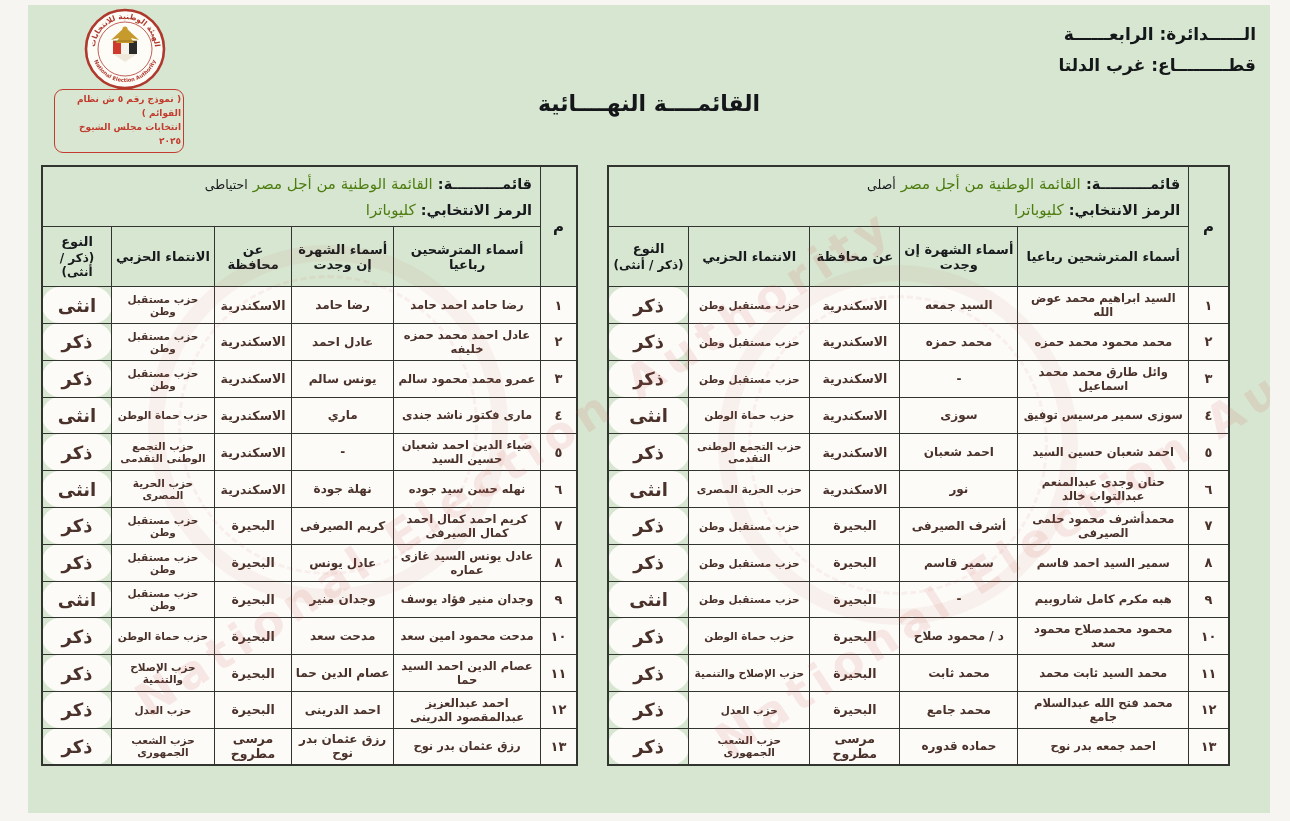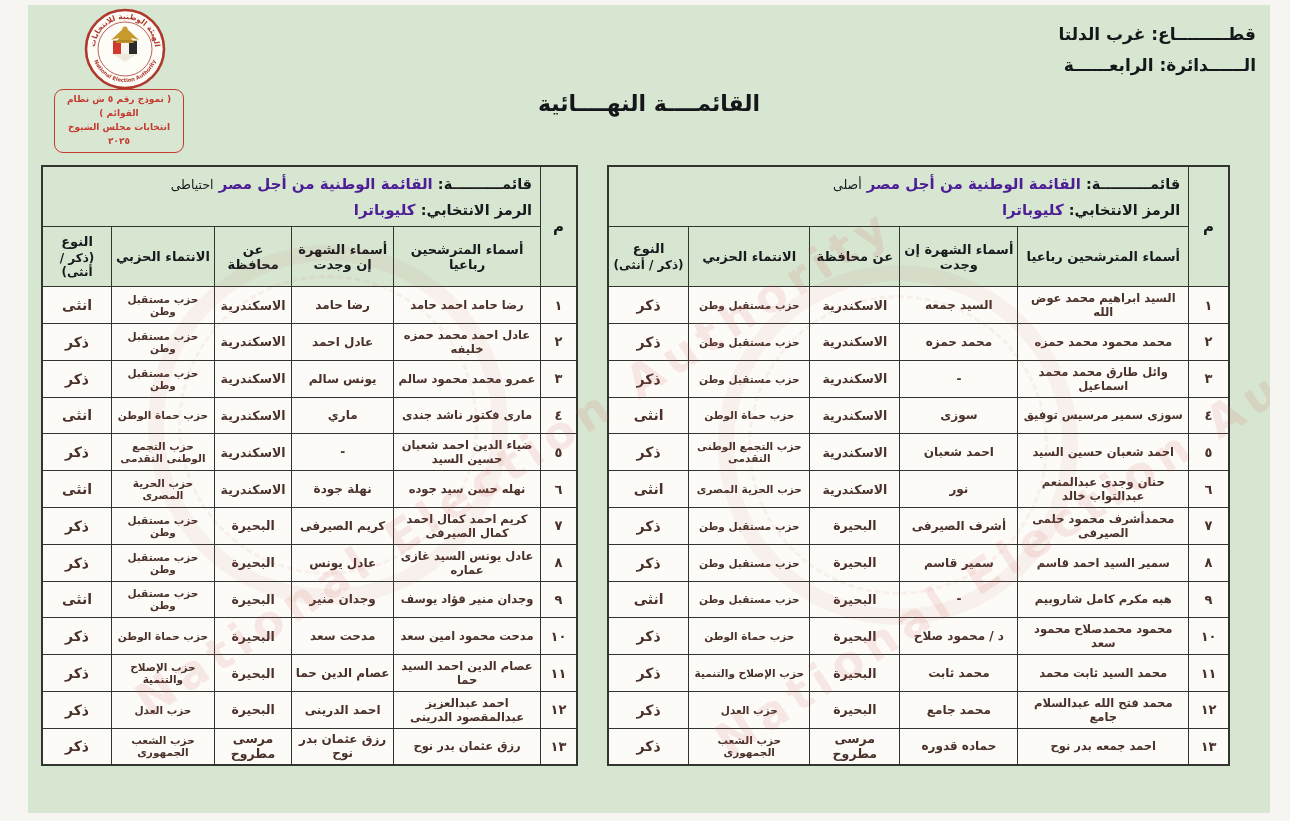--- a/index.html
+++ b/index.html
@@ -32,21 +32,21 @@
   
   .hdr { position:relative; height:158px; z-index:2; }
   .court-info {
     position:absolute; top:14px; right:14px; text-align:right;
     font-size:17px; font-weight:bold; color:#15181a; line-height:1.8;
   }
   .stamp { position:absolute; top:2px; left:44px; width:106px; height:84px; }
   .form-box {
     position:absolute; top:84px; left:26px; width:130px;
     border:1.5px solid #c23b2e; border-radius:9px;
-    color:#c23b2e; font-size:9px; font-weight:bold; text-align:center;
+    color:#c23b2e; font-size:9px; font-weight:bold; 
     padding:3px 2px; line-height:1.55; background:rgba(255,255,255,0.06);
   }
   .titles { position:absolute; top:86px; left:0; right:0; text-align:center; }
   .title-1 { font-size:22px; font-weight:bold; color:#14161a; }
   .title-2 { font-size:20px; font-weight:bold; color:#b3271e; margin-top:7px; }
   
   .tables {
     position:absolute; top:160px; right:40px; left:13px;
     display:flex; gap:29px; z-index:2;
   }
@@ -57,54 +57,54 @@
     border:2px solid #31342f;
   }
   td,th { border:1.4px solid #31342f; vertical-align:middle; }
   .m-head {
     width:6.5%; text-align:center; font-size:15px; font-weight:bold; color:#17191c;
     background:transparent;
   }
   .list-info { height:57px; padding:4px 8px 4px 4px; text-align:right; background:transparent; }
   .list-line { display:block; line-height:1.6; white-space:nowrap; }
   .lbl-black { color:#17191c; font-weight:bold; font-size:14.5px; }
-  .lbl-red   { color:#4c1d95; font-weight:bold; font-size:15px; }
+  .lbl-red   { color:#4d7c0f; font-weight:normal; font-size:15px; }
   .lbl-type  { color:#17191c; font-weight:normal; font-size:12.5px; }
   .col-h {
     height:60px; text-align:center; font-size:13px; font-weight:bold;
     color:#17191c; background:transparent; padding:2px;
   }
   .col-h .sub { display:block; font-size:12px; margin-top:2px; }
   tbody td {
     height:36.8px; background:#fcfbf8; text-align:center;
     font-weight:bold; color:#4a312a; padding:1px 3px;
   }
   tbody td.cell-num        { font-size:13px; }
   tbody td.cell-name       { font-size:11.5px; }
   tbody td.cell-alias      { font-size:12px; }
   tbody td.cell-governorate{ font-size:12.5px; }
   tbody td.cell-party      { font-size:10.5px; }
-  tbody td.cell-gender     { font-size:14px; }
+  tbody td.cell-gender     { font-size:18px;border-radius:18px; }
 </style>
 </head>
 <body>
 
 <div class="page">
   <div class="doc">
 
     <div class="wm-circle" style="left:120px; top:240px; width:360px; height:360px;"></div>
     <div class="wm-circle" style="left:690px; top:260px; width:360px; height:360px;"></div>
     <div class="wm-text" style="left:40px; top:430px;">National Election Authority</div>
     <div class="wm-text" style="left:620px; top:470px;">National Election Authority</div>
 
     <div class="hdr">
 
       <div class="court-info">
+        <div>الــــــدائرة: الرابعــــــة</div>
         <div>قطـــــــــاع: غرب الدلتا</div>
-        <div>الــــــدائرة: الرابعــــــة</div>
       </div>
 
       <div class="stamp">
         <svg viewBox="0 0 84 84" width="106" height="84" preserveAspectRatio="xMidYMid meet">
           <circle cx="42" cy="42" r="39" fill="#fdfcf7" stroke="#b0392e" stroke-width="2.6"></circle>
           <circle cx="42" cy="42" r="27" fill="none" stroke="#b0392e" stroke-width="0.8"></circle>
           <path id="arcTop" d="M 12,42 A 30,30 0 0 1 72,42" fill="none"></path>
           <text font-size="7.5" font-weight="bold" fill="#b0392e">
             <textPath href="#arcTop" startOffset="50%" text-anchor="middle">الهيئة الوطنية للانتخابات</textPath>
           </text>

